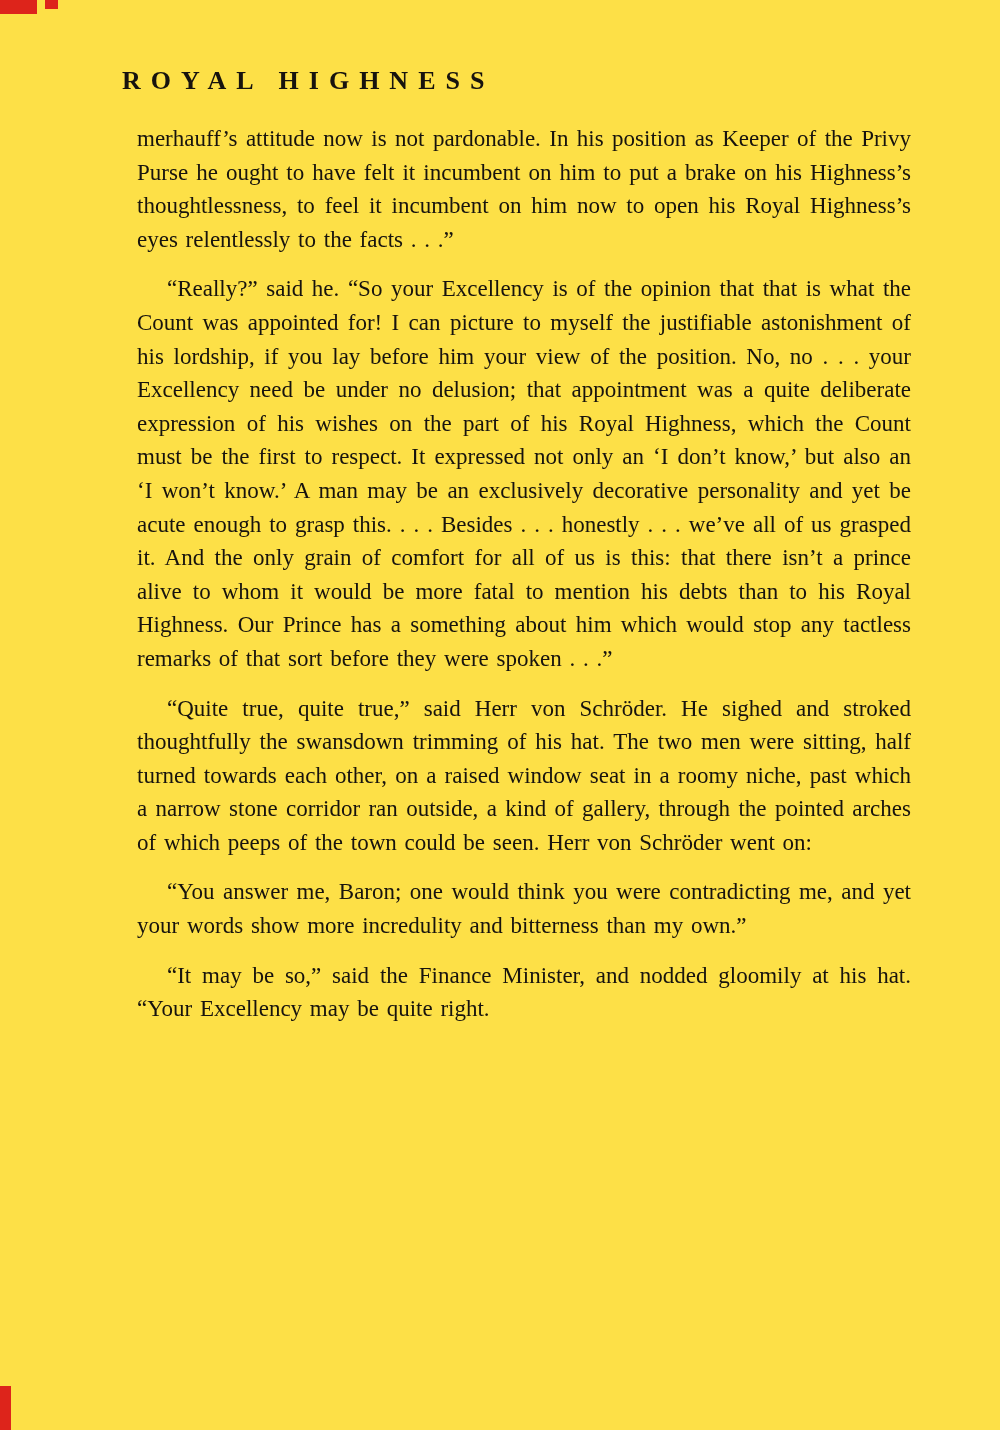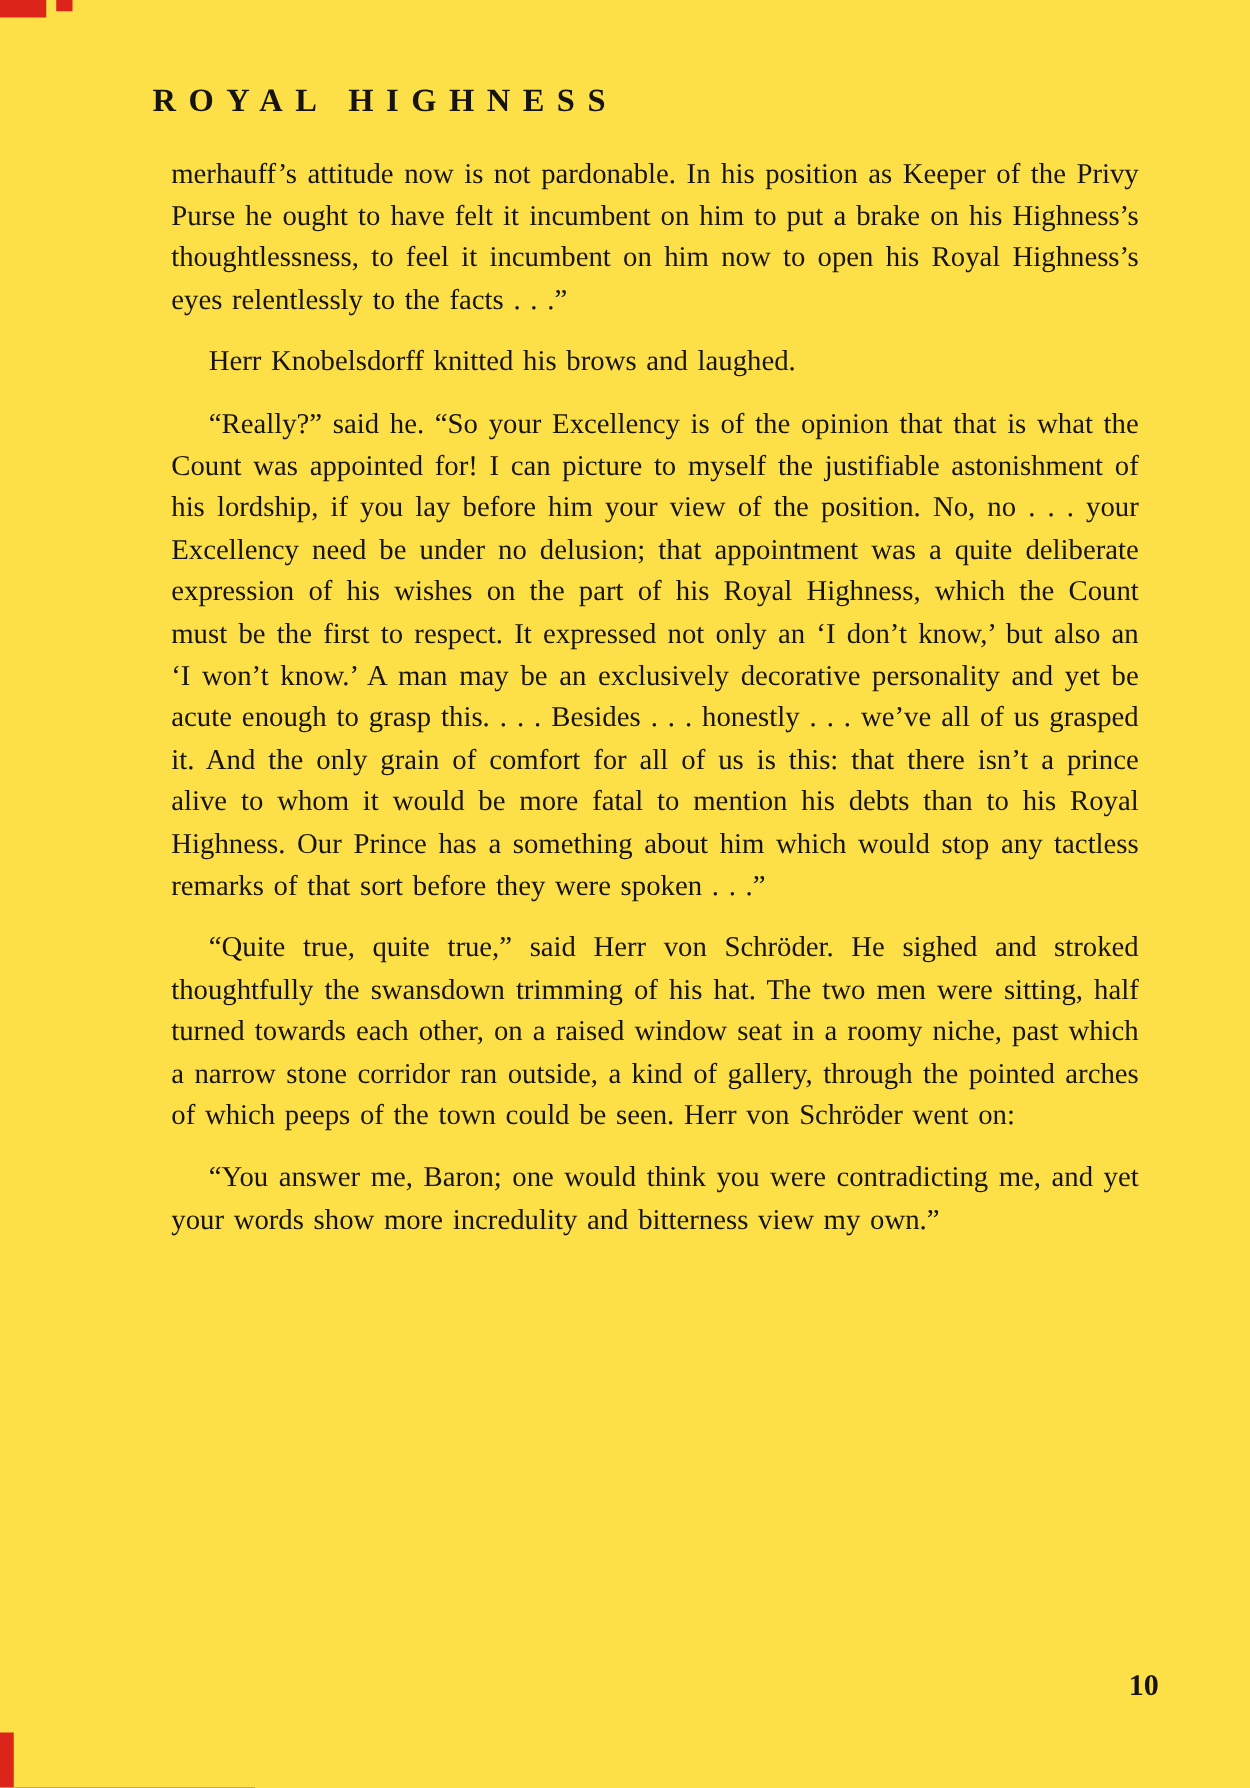--- a/index.html
+++ b/index.html
@@ -54,21 +54,20 @@
 <div class="page">
 
   <div class="artifact artifact-top-1" style="background: rgb(221, 36, 27);"></div>
   <div class="artifact artifact-top-2" style="background: rgb(221, 36, 27);"></div>
   <div class="artifact artifact-bottom" style="background: rgb(221, 36, 27);"></div>
 
   <div class="running-head">ROYAL HIGHNESS</div>
 
   <div class="body-text">
       <p class="para">merhauff’s attitude now is not pardonable.  In his position as Keeper of the Privy Purse he ought to have felt it incumbent on him to put a brake on his Highness’s thoughtlessness, to feel it incumbent on him now to open his Royal Highness’s eyes relentlessly to the facts . . .”</p>
-      <p class="para indent">Herr Knobelsdorff knitted his brows and laughed.</p>
       <p class="para indent">“Really?” said he.  “So your Excellency is of the opinion that that is what the Count was appointed for!  I can picture to myself the justifiable astonishment of his lordship, if you lay before him your view of the position.  No, no . . . your Excellency need be under no delusion; that appointment was a quite deliberate expression of his wishes on the part of his Royal Highness, which the Count must be the first to respect.  It expressed not only an ‘I don’t know,’ but also an ‘I won’t know.’  A man may be an exclusively decorative personality and yet be acute enough to grasp this. . . . Besides . . . honestly . . . we’ve all of us grasped it.  And the only grain of comfort for all of us is this: that there isn’t a prince alive to whom it would be more fatal to mention his debts than to his Royal Highness.  Our Prince has a something about him which would stop any tactless remarks of that sort before they were spoken . . .”</p>
       <p class="para indent">“Quite true, quite true,” said Herr von Schröder.  He sighed and stroked thoughtfully the swansdown trimming of his hat.  The two men were sitting, half turned towards each other, on a raised window seat in a roomy niche, past which a narrow stone corridor ran outside, a kind of gallery, through the pointed arches of which peeps of the town could be seen.  Herr von Schröder went on:</p>
-      <p class="para indent">“You answer me, Baron; one would think you were contradicting me, and yet your words show more incredulity and bitterness view my own.”</p>
+      <p class="para indent">“You answer me, Baron; one would think you were contradicting me, and yet your words show more incredulity and bitterness than my own.”</p>
+      <p class="para indent">“It may be so,” said the Finance Minister, and nodded gloomily at his hat.  “Your Excellency may be quite right.</p>
     </div>
 
-  <div class="page-number">10</div>
 
 </div>
 
 </body></html>

